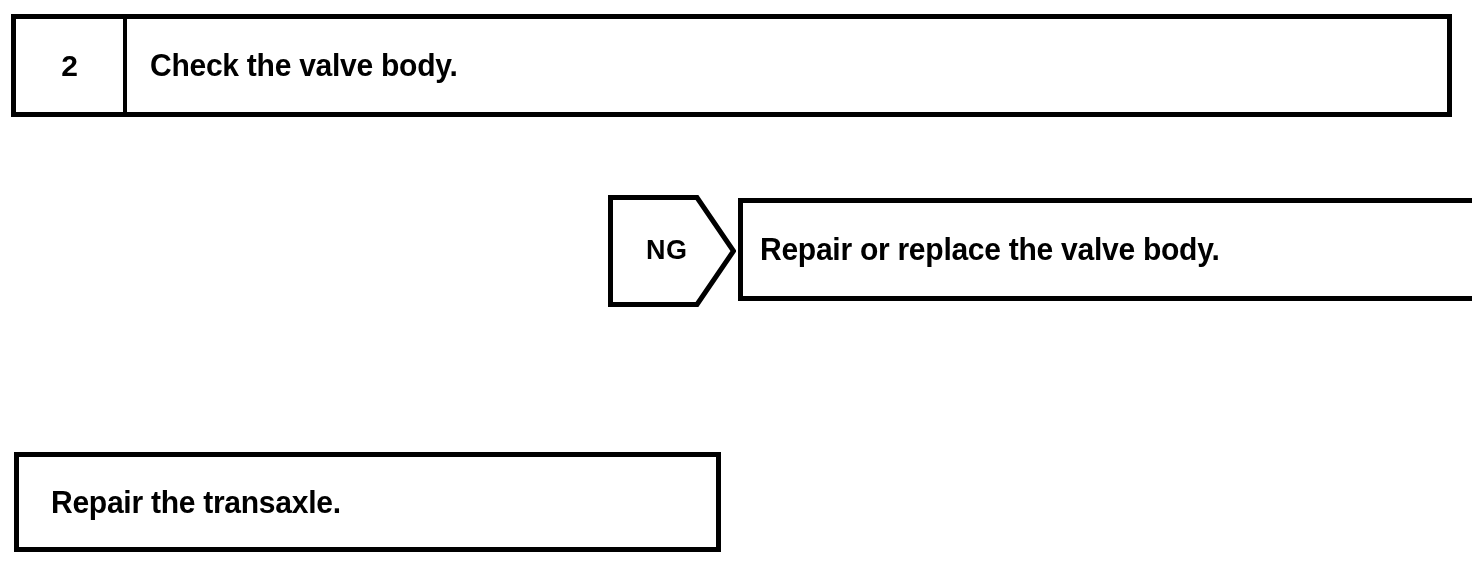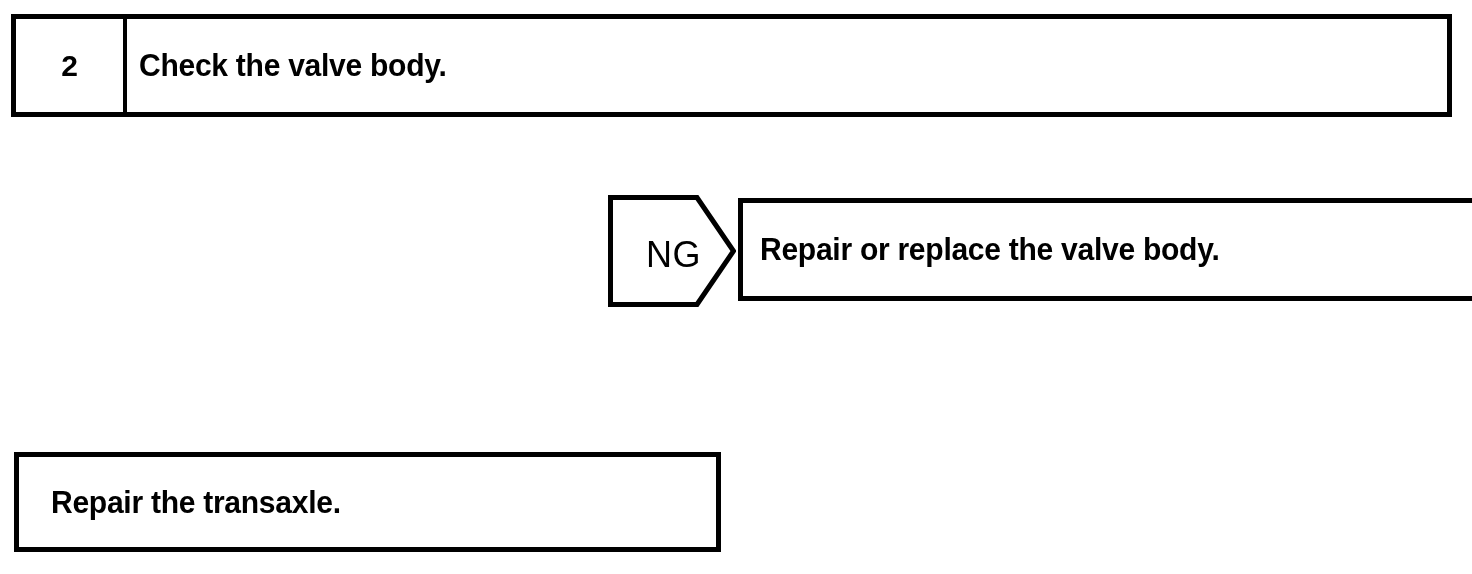--- a/index.html
+++ b/index.html
@@ -46,21 +46,21 @@
     font-size: 30px;
     font-weight: bold;
     color: #000000;
     letter-spacing: 0px;
     line-height: 1;
   }
   .step-body-cell {
     flex: 1;
     display: flex;
     align-items: center;
-    padding-left: 12px;
+    padding-left: 23px;
     box-sizing: border-box;
   }
   .step-body-text {
     font-size: 31px;
     font-weight: bold;
     color: #000000;
     line-height: 1;
     letter-spacing: -0.3px;
     transform: scaleX(0.97);
     transform-origin: left center;
@@ -98,22 +98,22 @@
     width: 707px;
     height: 100px;
     padding-left: 32px;
   }
 
   
   .flag { position: absolute; }
   .flag svg { display: block; }
   .flag-label {
     position: absolute;
-    font-size: 36px;
-    font-weight: normal;
+    font-size: 27px;
+    font-weight: bold;
     color: #000000;
     line-height: 1;
     letter-spacing: 0.5px;
     white-space: nowrap;
   }
   #flag-ng { left: 608px; top: 195px; width: 128px; height: 112px; }
   #flag-ng .flag-label { left: 38px; top: 42px; }
   #flag-ok { left: 9px; top: 321px; width: 148px; height: 112px; }
   #flag-ok .flag-label { left: 46px; top: 31px; }
 </style>

